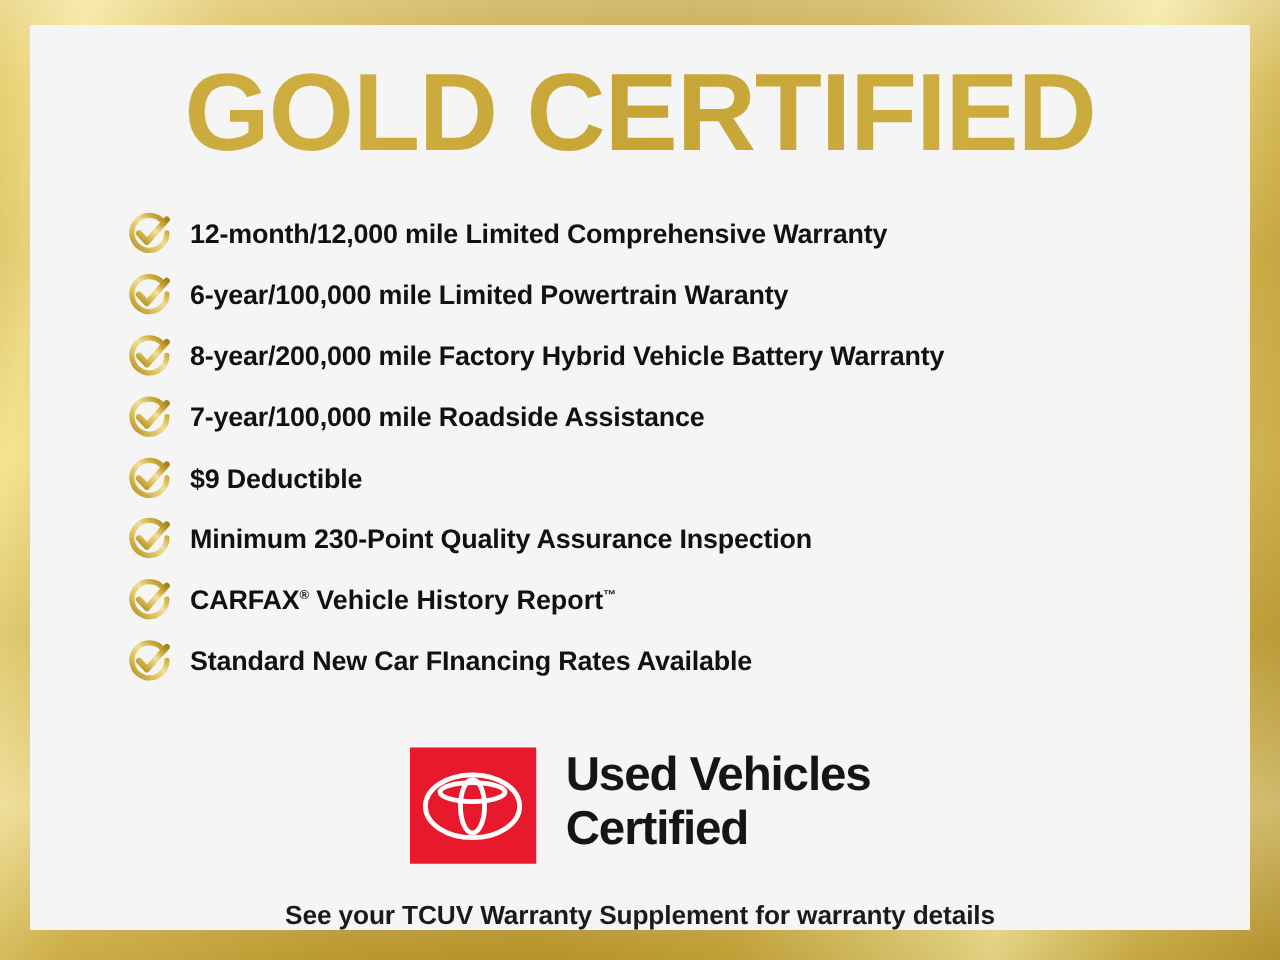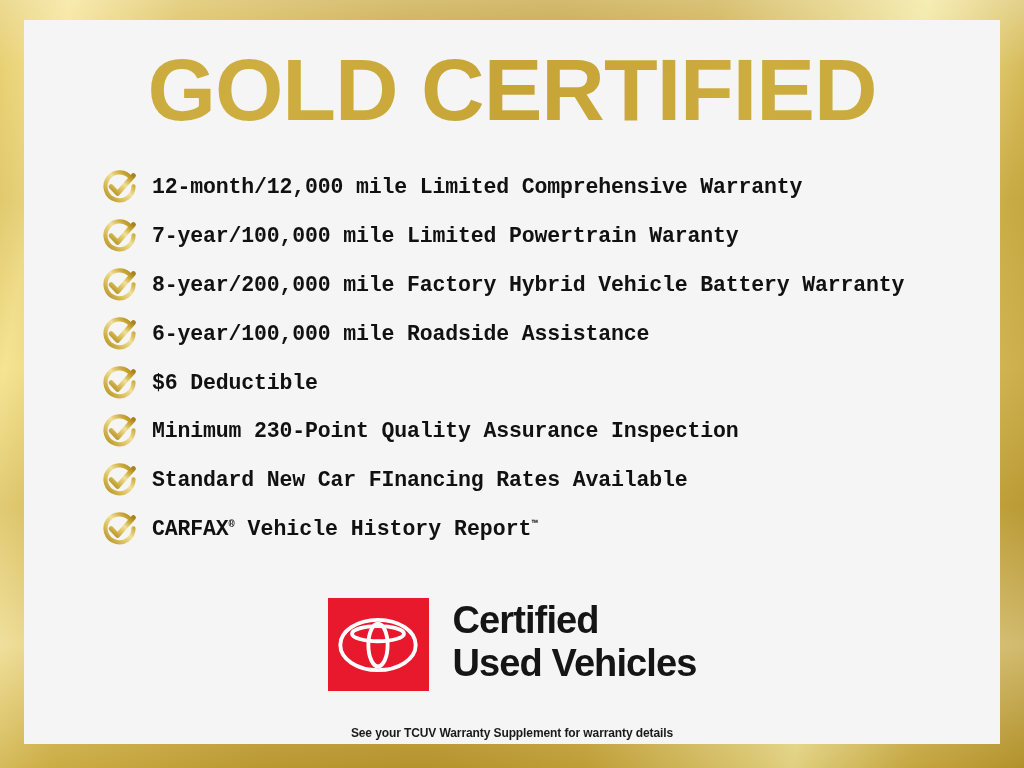--- a/index.html
+++ b/index.html
@@ -98,21 +98,21 @@
     height: 48.8px;
   }
   .check-icon {
     flex: 0 0 auto;
     width: 44px;
     height: 44px;
     margin-right: 10px;
     display: block;
   }
   .benefit-text {
-    font-family: Liberation Mono, monospace;
+    font-family: Liberation Sans, sans-serif;
     font-weight: bold;
     font-size: 21.5px;
     line-height: 24px;
     color: #111111;
     letter-spacing: -0.15px;
     white-space: nowrap;
   }
   .benefit-text sup {
     font-size: 0.48em;
     vertical-align: super;
@@ -155,21 +155,21 @@
 
   
   .footnote {
     position: absolute;
     left: 0;
     top: 703px;
     width: 100%;
     text-align: center;
     font-family: "Liberation Sans", sans-serif;
     font-weight: bold;
-    font-size: 12px;
+    font-size: 21px;
     line-height: 20px;
     color: #1a1a1a;
     letter-spacing: -0.1px;
   }
 </style>
 </head>
 <body>
 
 <div id="certificate">
   <div class="card">
@@ -197,97 +197,97 @@
         <span class="benefit-text">12-month/12,000 mile Limited Comprehensive Warranty</span>
       </div>
 
       <div class="benefit-row">
         <span class="check-icon">
           <svg viewBox="0 0 44 44" width="44" height="44" aria-hidden="true">
             <path d="M33.2 13.6a14 14 0 1 0 2.3 7.7" fill="none" stroke="url(#gg1)" stroke-width="4.2" stroke-linecap="round"></path>
             <path d="M13.2 21.6 L19.6 28.4 L35.4 10.6" fill="none" stroke="url(#gg1)" stroke-width="5" stroke-linecap="round" stroke-linejoin="round"></path>
           </svg>
         </span>
-        <span class="benefit-text">7-year/100,000 mile Limited Powertrain Waranty</span>
+        <span class="benefit-text">6-year/100,000 mile Limited Powertrain Waranty</span>
       </div>
 
       <div class="benefit-row">
         <span class="check-icon">
           <svg viewBox="0 0 44 44" width="44" height="44" aria-hidden="true">
             <path d="M33.2 13.6a14 14 0 1 0 2.3 7.7" fill="none" stroke="url(#gg1)" stroke-width="4.2" stroke-linecap="round"></path>
             <path d="M13.2 21.6 L19.6 28.4 L35.4 10.6" fill="none" stroke="url(#gg1)" stroke-width="5" stroke-linecap="round" stroke-linejoin="round"></path>
           </svg>
         </span>
         <span class="benefit-text">8-year/200,000 mile Factory Hybrid Vehicle Battery Warranty</span>
       </div>
 
       <div class="benefit-row">
         <span class="check-icon">
           <svg viewBox="0 0 44 44" width="44" height="44" aria-hidden="true">
             <path d="M33.2 13.6a14 14 0 1 0 2.3 7.7" fill="none" stroke="url(#gg1)" stroke-width="4.2" stroke-linecap="round"></path>
             <path d="M13.2 21.6 L19.6 28.4 L35.4 10.6" fill="none" stroke="url(#gg1)" stroke-width="5" stroke-linecap="round" stroke-linejoin="round"></path>
           </svg>
         </span>
-        <span class="benefit-text">6-year/100,000 mile Roadside Assistance</span>
-      </div>
-
-      <div class="benefit-row">
-        <span class="check-icon">
-          <svg viewBox="0 0 44 44" width="44" height="44" aria-hidden="true">
-            <path d="M33.2 13.6a14 14 0 1 0 2.3 7.7" fill="none" stroke="url(#gg1)" stroke-width="4.2" stroke-linecap="round"></path>
-            <path d="M13.2 21.6 L19.6 28.4 L35.4 10.6" fill="none" stroke="url(#gg1)" stroke-width="5" stroke-linecap="round" stroke-linejoin="round"></path>
-          </svg>
-        </span>
-        <span class="benefit-text">$6 Deductible</span>
+        <span class="benefit-text">7-year/100,000 mile Roadside Assistance</span>
+      </div>
+
+      <div class="benefit-row">
+        <span class="check-icon">
+          <svg viewBox="0 0 44 44" width="44" height="44" aria-hidden="true">
+            <path d="M33.2 13.6a14 14 0 1 0 2.3 7.7" fill="none" stroke="url(#gg1)" stroke-width="4.2" stroke-linecap="round"></path>
+            <path d="M13.2 21.6 L19.6 28.4 L35.4 10.6" fill="none" stroke="url(#gg1)" stroke-width="5" stroke-linecap="round" stroke-linejoin="round"></path>
+          </svg>
+        </span>
+        <span class="benefit-text">$9 Deductible</span>
       </div>
 
       <div class="benefit-row">
         <span class="check-icon">
           <svg viewBox="0 0 44 44" width="44" height="44" aria-hidden="true">
             <path d="M33.2 13.6a14 14 0 1 0 2.3 7.7" fill="none" stroke="url(#gg1)" stroke-width="4.2" stroke-linecap="round"></path>
             <path d="M13.2 21.6 L19.6 28.4 L35.4 10.6" fill="none" stroke="url(#gg1)" stroke-width="5" stroke-linecap="round" stroke-linejoin="round"></path>
           </svg>
         </span>
         <span class="benefit-text">Minimum 230-Point Quality Assurance Inspection</span>
       </div>
 
       <div class="benefit-row">
         <span class="check-icon">
           <svg viewBox="0 0 44 44" width="44" height="44" aria-hidden="true">
             <path d="M33.2 13.6a14 14 0 1 0 2.3 7.7" fill="none" stroke="url(#gg1)" stroke-width="4.2" stroke-linecap="round"></path>
             <path d="M13.2 21.6 L19.6 28.4 L35.4 10.6" fill="none" stroke="url(#gg1)" stroke-width="5" stroke-linecap="round" stroke-linejoin="round"></path>
           </svg>
         </span>
+        <span class="benefit-text"><span>CARFAX</span><sup>®</sup><span class="sp"> Vehicle History Report</span><sup>™</sup></span>
+      </div>
+
+      <div class="benefit-row">
+        <span class="check-icon">
+          <svg viewBox="0 0 44 44" width="44" height="44" aria-hidden="true">
+            <path d="M33.2 13.6a14 14 0 1 0 2.3 7.7" fill="none" stroke="url(#gg1)" stroke-width="4.2" stroke-linecap="round"></path>
+            <path d="M13.2 21.6 L19.6 28.4 L35.4 10.6" fill="none" stroke="url(#gg1)" stroke-width="5" stroke-linecap="round" stroke-linejoin="round"></path>
+          </svg>
+        </span>
         <span class="benefit-text">Standard New Car FInancing Rates Available</span>
-      </div>
-
-      <div class="benefit-row">
-        <span class="check-icon">
-          <svg viewBox="0 0 44 44" width="44" height="44" aria-hidden="true">
-            <path d="M33.2 13.6a14 14 0 1 0 2.3 7.7" fill="none" stroke="url(#gg1)" stroke-width="4.2" stroke-linecap="round"></path>
-            <path d="M13.2 21.6 L19.6 28.4 L35.4 10.6" fill="none" stroke="url(#gg1)" stroke-width="5" stroke-linecap="round" stroke-linejoin="round"></path>
-          </svg>
-        </span>
-        <span class="benefit-text"><span>CARFAX</span><sup>®</sup><span class="sp"> Vehicle History Report</span><sup>™</sup></span>
       </div>
 
     </div>
 
     <div class="lockup">
       <span class="toyota-mark">
         <svg viewBox="0 0 100 74" width="84" height="62" aria-hidden="true">
           <g fill="none" stroke="#ffffff" stroke-width="4.6">
             <ellipse cx="50" cy="37" rx="45" ry="30"></ellipse>
             <ellipse cx="50" cy="37" rx="11.5" ry="25.5"></ellipse>
             <ellipse cx="50" cy="23.5" rx="31" ry="9"></ellipse>
           </g>
         </svg>
       </span>
       <span class="lockup-words">
+        <div>Used Vehicles</div>
         <div>Certified</div>
-        <div>Used Vehicles</div>
       </span>
     </div>
 
     <div class="footnote">See your TCUV Warranty Supplement for warranty details</div>
 
   </div>
 </div>
 
 </body></html>

